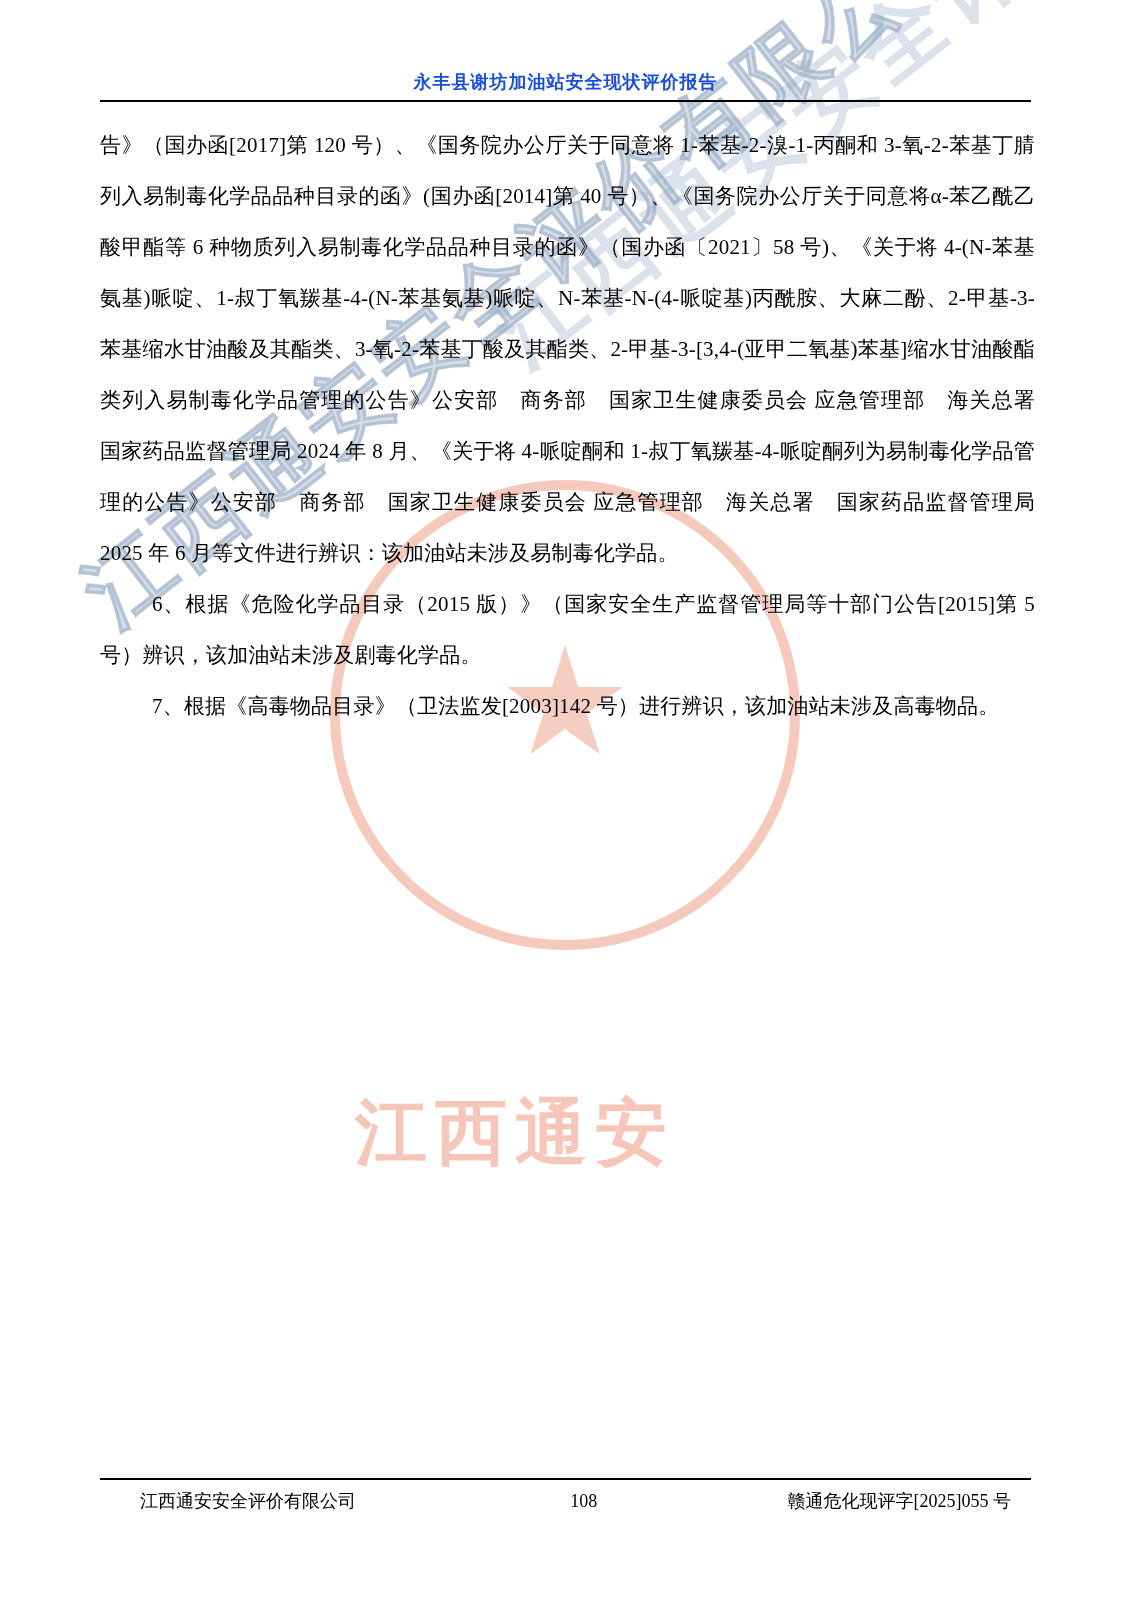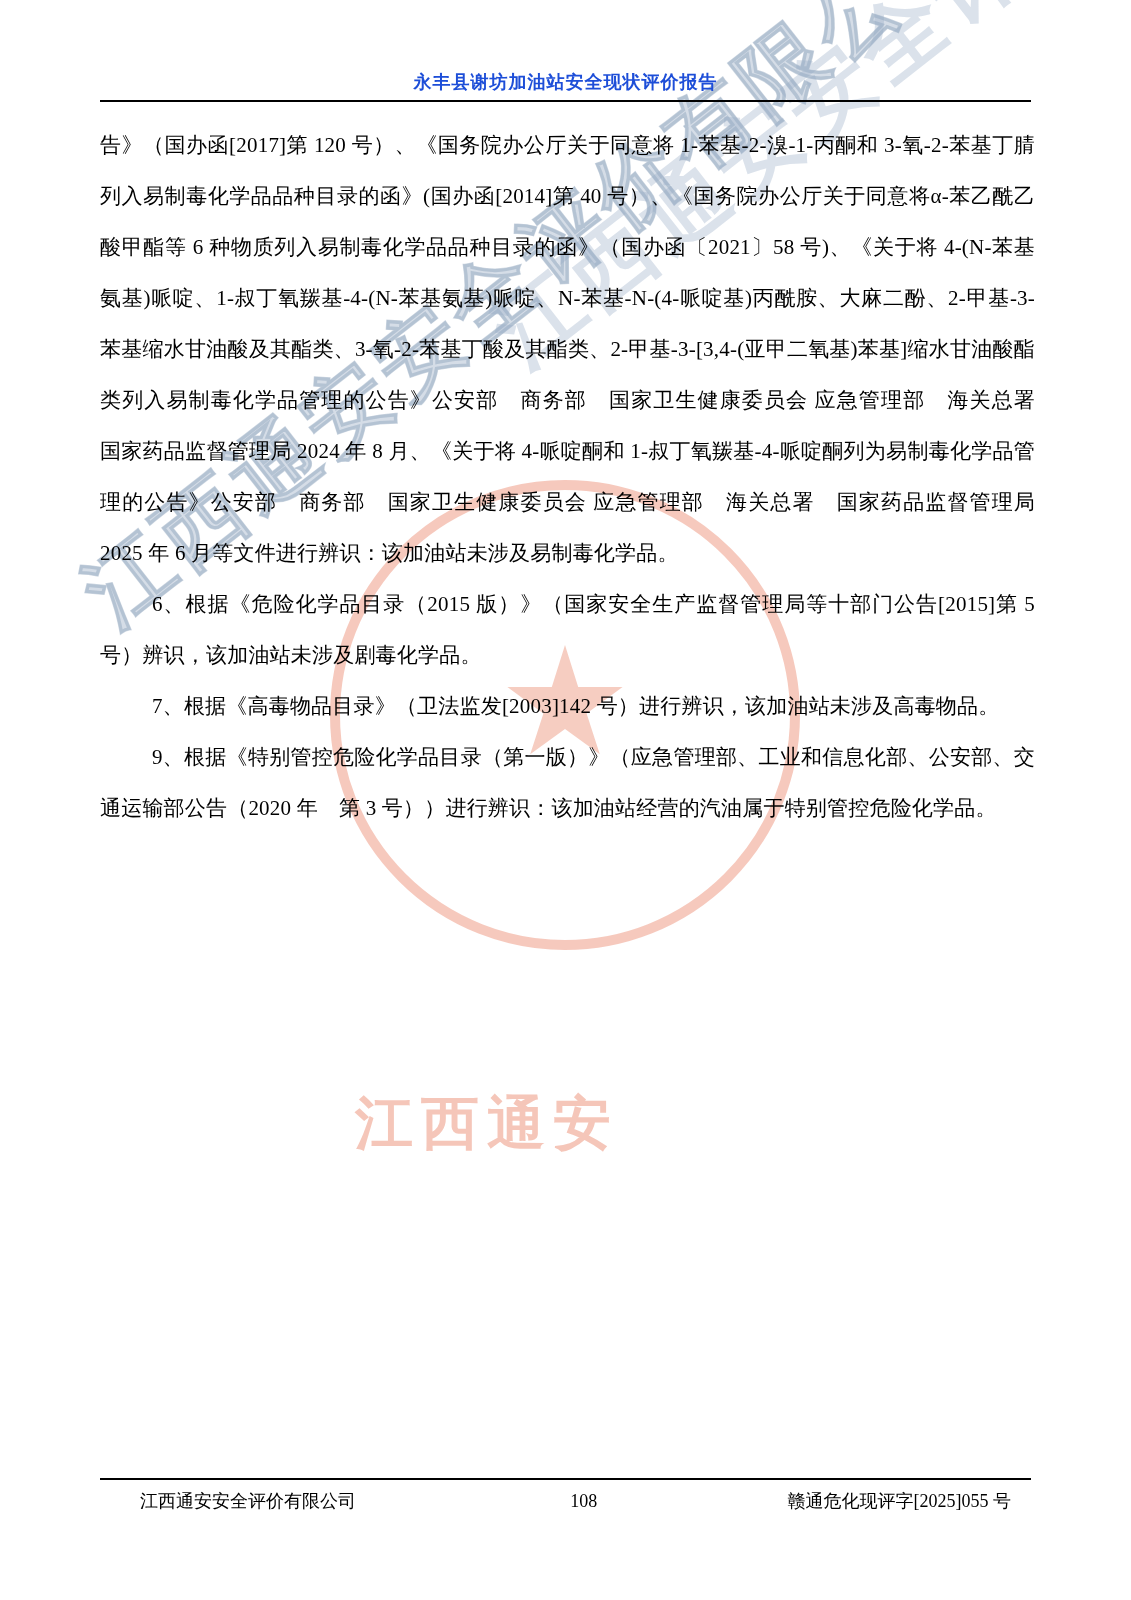--- a/index.html
+++ b/index.html
@@ -42,21 +42,21 @@
     height: 120px;
     background: rgba(226, 88, 50, 0.30);
     clip-path: polygon(50% 0%, 61% 35%, 98% 35%, 68% 57%, 79% 91%, 50% 70%, 21% 91%, 32% 57%, 2% 35%, 39% 35%);
   }
   .wm-text-red {
     position: absolute;
     left: 355px;
     top: 1085px;
     font-family: "Liberation Sans", "DejaVu Sans", sans-serif;
     font-weight: bold;
-    font-size: 58px;
+    font-size: 72px;
     letter-spacing: 8px;
     color: rgba(226, 88, 50, 0.34);
     white-space: nowrap;
   }
   .wm-diag {
     position: absolute;
     left: 60px;
     top: 560px;
     transform: rotate(-38deg);
     transform-origin: left top;
@@ -160,21 +160,20 @@
 
   <div class="header">
     <div class="header-title">永丰县谢坊加油站安全现状评价报告</div>
     <div class="header-rule"></div>
   </div>
 
   <div class="content">
     <p class="para">告》（国办函[2017]第 120 号）、《国务院办公厅关于同意将 1-苯基-2-溴-1-丙酮和 3-氧-2-苯基丁腈列入易制毒化学品品种目录的函》(国办函[2014]第 40 号）、《国务院办公厅关于同意将α-苯乙酰乙酸甲酯等 6 种物质列入易制毒化学品品种目录的函》（国办函〔2021〕58 号)、《关于将 4-(N-苯基氨基)哌啶、1-叔丁氧羰基-4-(N-苯基氨基)哌啶、N-苯基-N-(4-哌啶基)丙酰胺、大麻二酚、2-甲基-3-苯基缩水甘油酸及其酯类、3-氧-2-苯基丁酸及其酯类、2-甲基-3-[3,4-(亚甲二氧基)苯基]缩水甘油酸酯类列入易制毒化学品管理的公告》公安部　商务部　国家卫生健康委员会 应急管理部　海关总署　国家药品监督管理局 2024 年 8 月、《关于将 4-哌啶酮和 1-叔丁氧羰基-4-哌啶酮列为易制毒化学品管理的公告》公安部　商务部　国家卫生健康委员会 应急管理部　海关总署　国家药品监督管理局 2025 年 6 月等文件进行辨识：该加油站未涉及易制毒化学品。</p>
     <p class="para indent">6、根据《危险化学品目录（2015 版）》（国家安全生产监督管理局等十部门公告[2015]第 5 号）辨识，该加油站未涉及剧毒化学品。</p>
     <p class="para indent">7、根据《高毒物品目录》（卫法监发[2003]142 号）进行辨识，该加油站未涉及高毒物品。</p>
-    <p class="para indent">9、根据《特别管控危险化学品目录（第一版）》（应急管理部、工业和信息化部、公安部、交通运输部公告（2020 年　第 3 号））进行辨识：该加油站经营的汽油属于特别管控危险化学品。</p>
   </div>
 
   <div class="footer">
     <div class="footer-rule"></div>
     <div class="footer-row">
       <div class="footer-left">江西通安安全评价有限公司</div>
       <div class="footer-center">108</div>
       <div class="footer-right">赣通危化现评字[2025]055 号</div>
     </div>
   </div>

